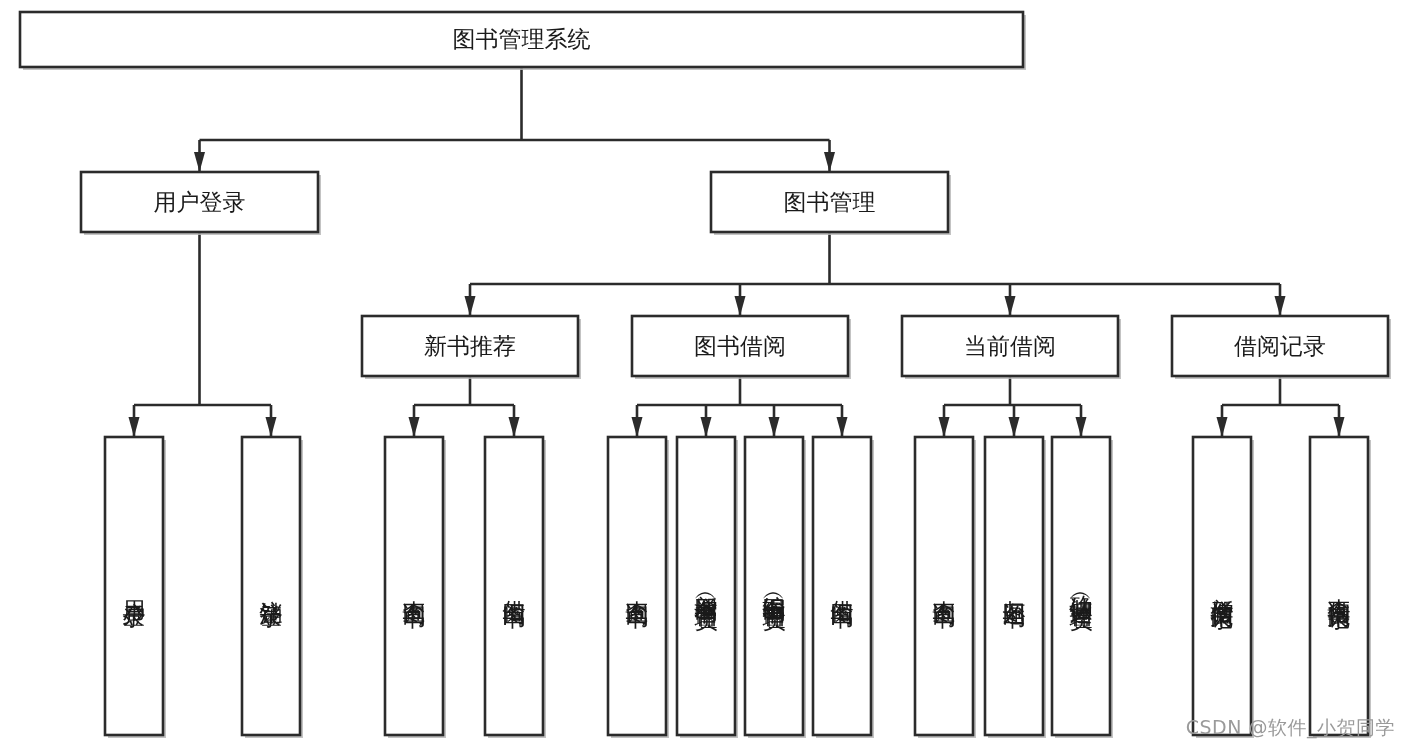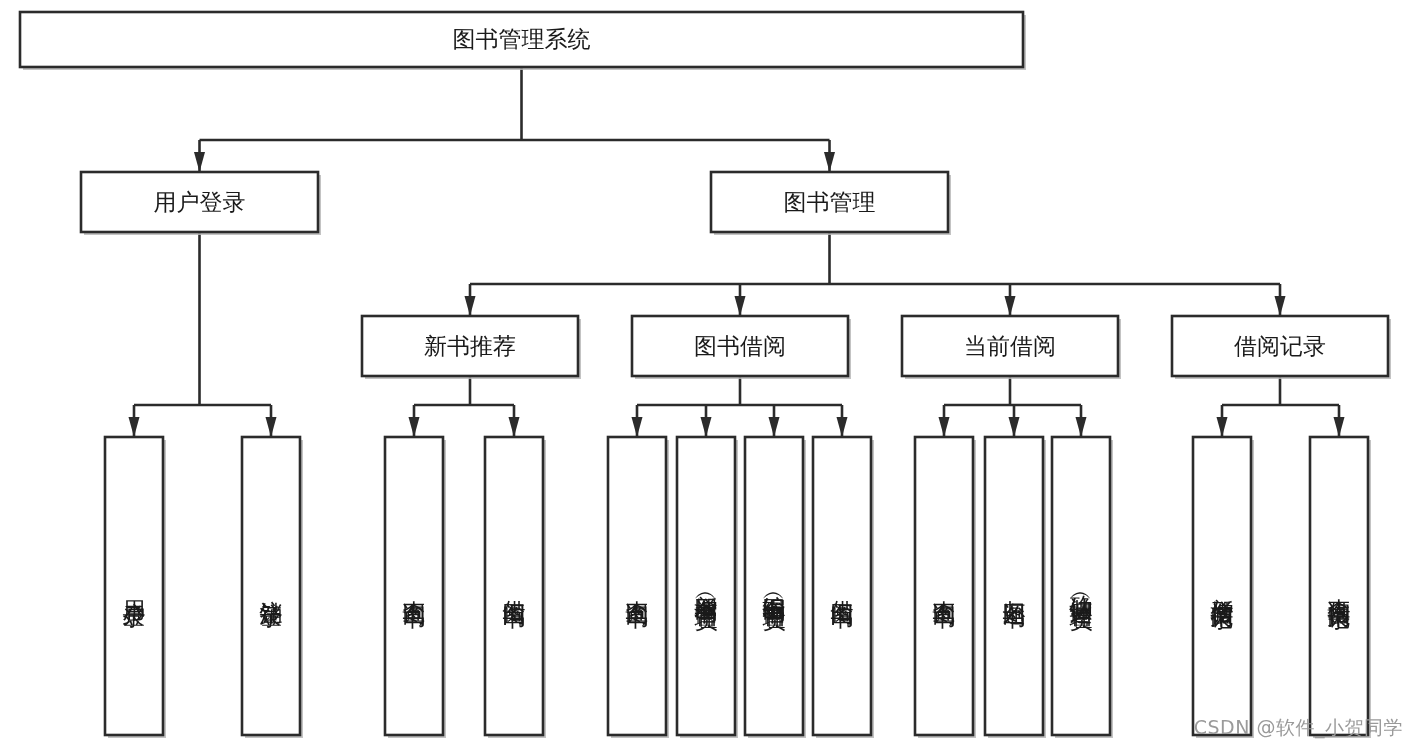--- a/index.html
+++ b/index.html
@@ -67,21 +67,21 @@
     text-orientation: upright;
     font-family: "DejaVu Sans", "Liberation Sans", sans-serif;
     font-size: 23px;
     line-height: 1.08;
     letter-spacing: 2px;
     color: #1a1a1a;
     white-space: nowrap;
   }
   .watermark {
     position: absolute;
-    right: 2px;
+    right: 10px;
     bottom: 6px;
     font-family: "DejaVu Sans", "Liberation Sans", sans-serif;
     font-size: 19px;
     color: #9a9a9a;
     letter-spacing: 0.5px;
     white-space: nowrap;
   }
 </style>
 </head>
 <body>

